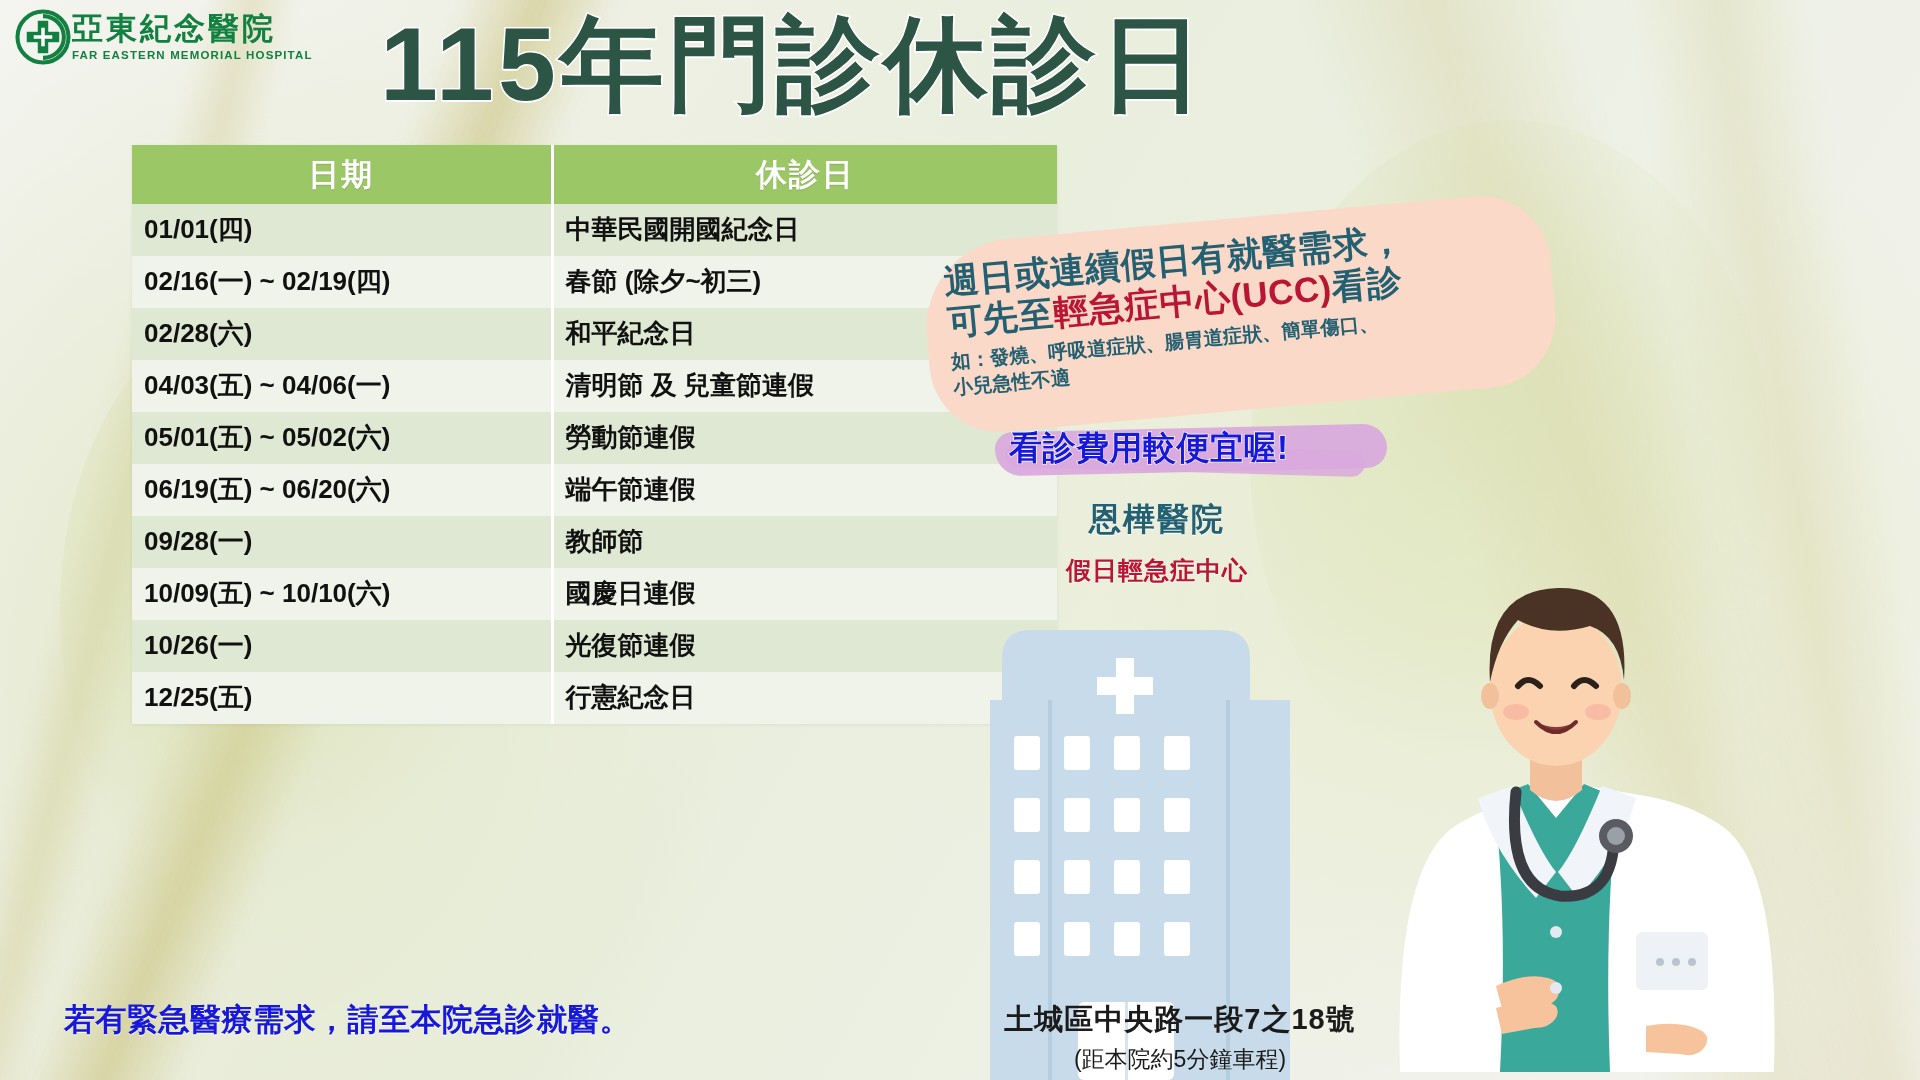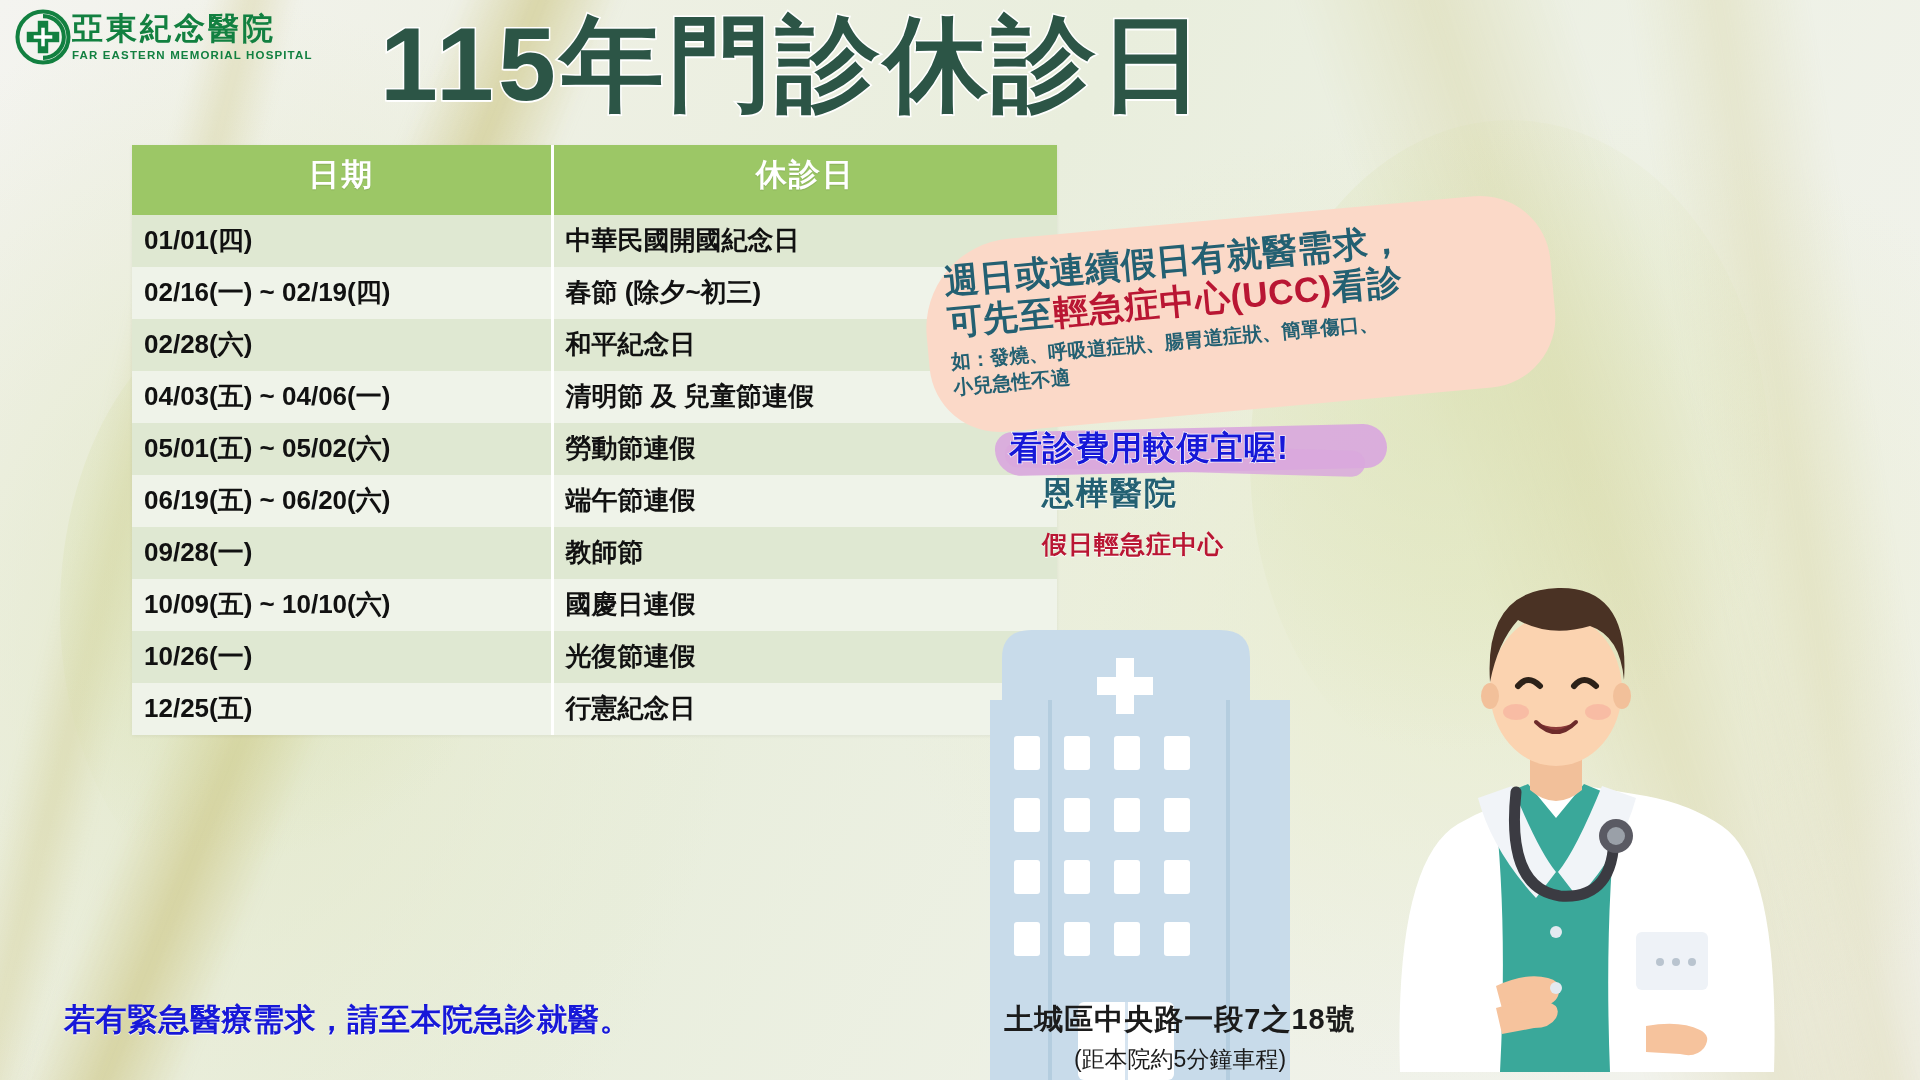--- a/index.html
+++ b/index.html
@@ -64,21 +64,21 @@
   #schedule-table {
     position: absolute; left: 132px; top: 145px;
     width: 925px;
     border-collapse: collapse;
     box-shadow: 0 1px 4px rgba(0,0,0,.06);
   }
   #schedule-table th {
     background: #9cc766;
     color: #ffffff;
     font-size: 31px; font-weight: 700;
-    padding: 9px 0 19px;
+    padding: 9px 0 8px;
     letter-spacing: 2px;
     border: none;
     text-shadow: 0 1px 1px rgba(0,0,0,.12);
   }
   #schedule-table th.col-date { width: 420px; }
   #schedule-table th.col-holiday { width: 505px; border-left: 3px solid #ffffff; }
   #schedule-table td {
     font-size: 26px; font-weight: 700; color: #111111;
     padding: 7px 0 9px 12px;
     height: 52px;
@@ -127,21 +127,21 @@
   }
   #cheap-text {
     position: absolute; left: 14px; top: 2px;
     font-size: 33px; font-weight: 700; color: #1718d8;
     letter-spacing: .5px; white-space: nowrap;
     -webkit-text-stroke: 1.2px #ffffff; paint-order: stroke fill;
   }
 
   
   #clinic-name {
-    position: absolute; left: 1042px; top: 472px; z-index: 5; width: 230px;
+    position: absolute; left: 1042px; top: 498px; z-index: 5; text-align: center; width: 230px;
   }
   #clinic-name .cn1 {
     font-size: 32px; font-weight: 700; color: #236072; letter-spacing: 2px;
     text-shadow: 0 1px 0 #fff;
   }
   #clinic-name .cn2 {
     font-size: 25px; font-weight: 700; color: #b91633; letter-spacing: 1px; margin-top: 12px;
     text-shadow: 0 1px 0 #fff;
   }
 

